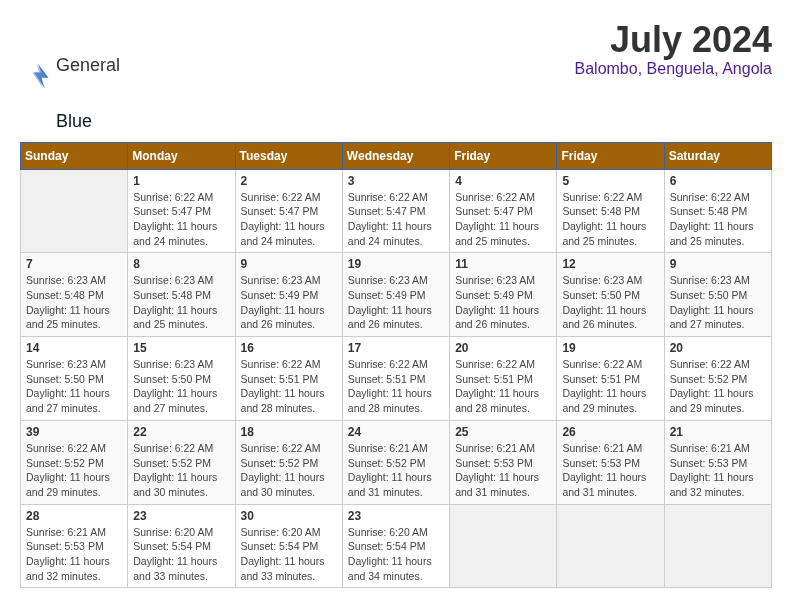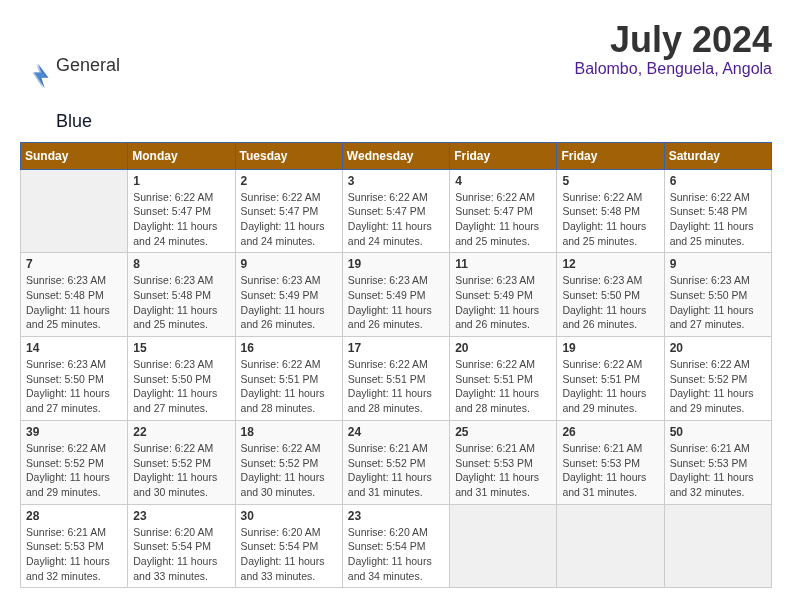--- a/index.html
+++ b/index.html
@@ -304,21 +304,21 @@
 and 31 minutes.</div>
         </td>
         <td>
           <span class="day-number">26</span>
           <div class="day-info" style="white-space: pre-line;">Sunrise: 6:21 AM
 Sunset: 5:53 PM
 Daylight: 11 hours
 and 31 minutes.</div>
         </td>
         <td>
-          <span class="day-number">50</span>
+          <span class="day-number">21</span>
           <div class="day-info" style="white-space: pre-line;">Sunrise: 6:21 AM
 Sunset: 5:53 PM
 Daylight: 11 hours
 and 32 minutes.</div>
         </td>
       </tr>
       <tr>
         <td>
           <span class="day-number">28</span>
           <div class="day-info" style="white-space: pre-line;">Sunrise: 6:21 AM

